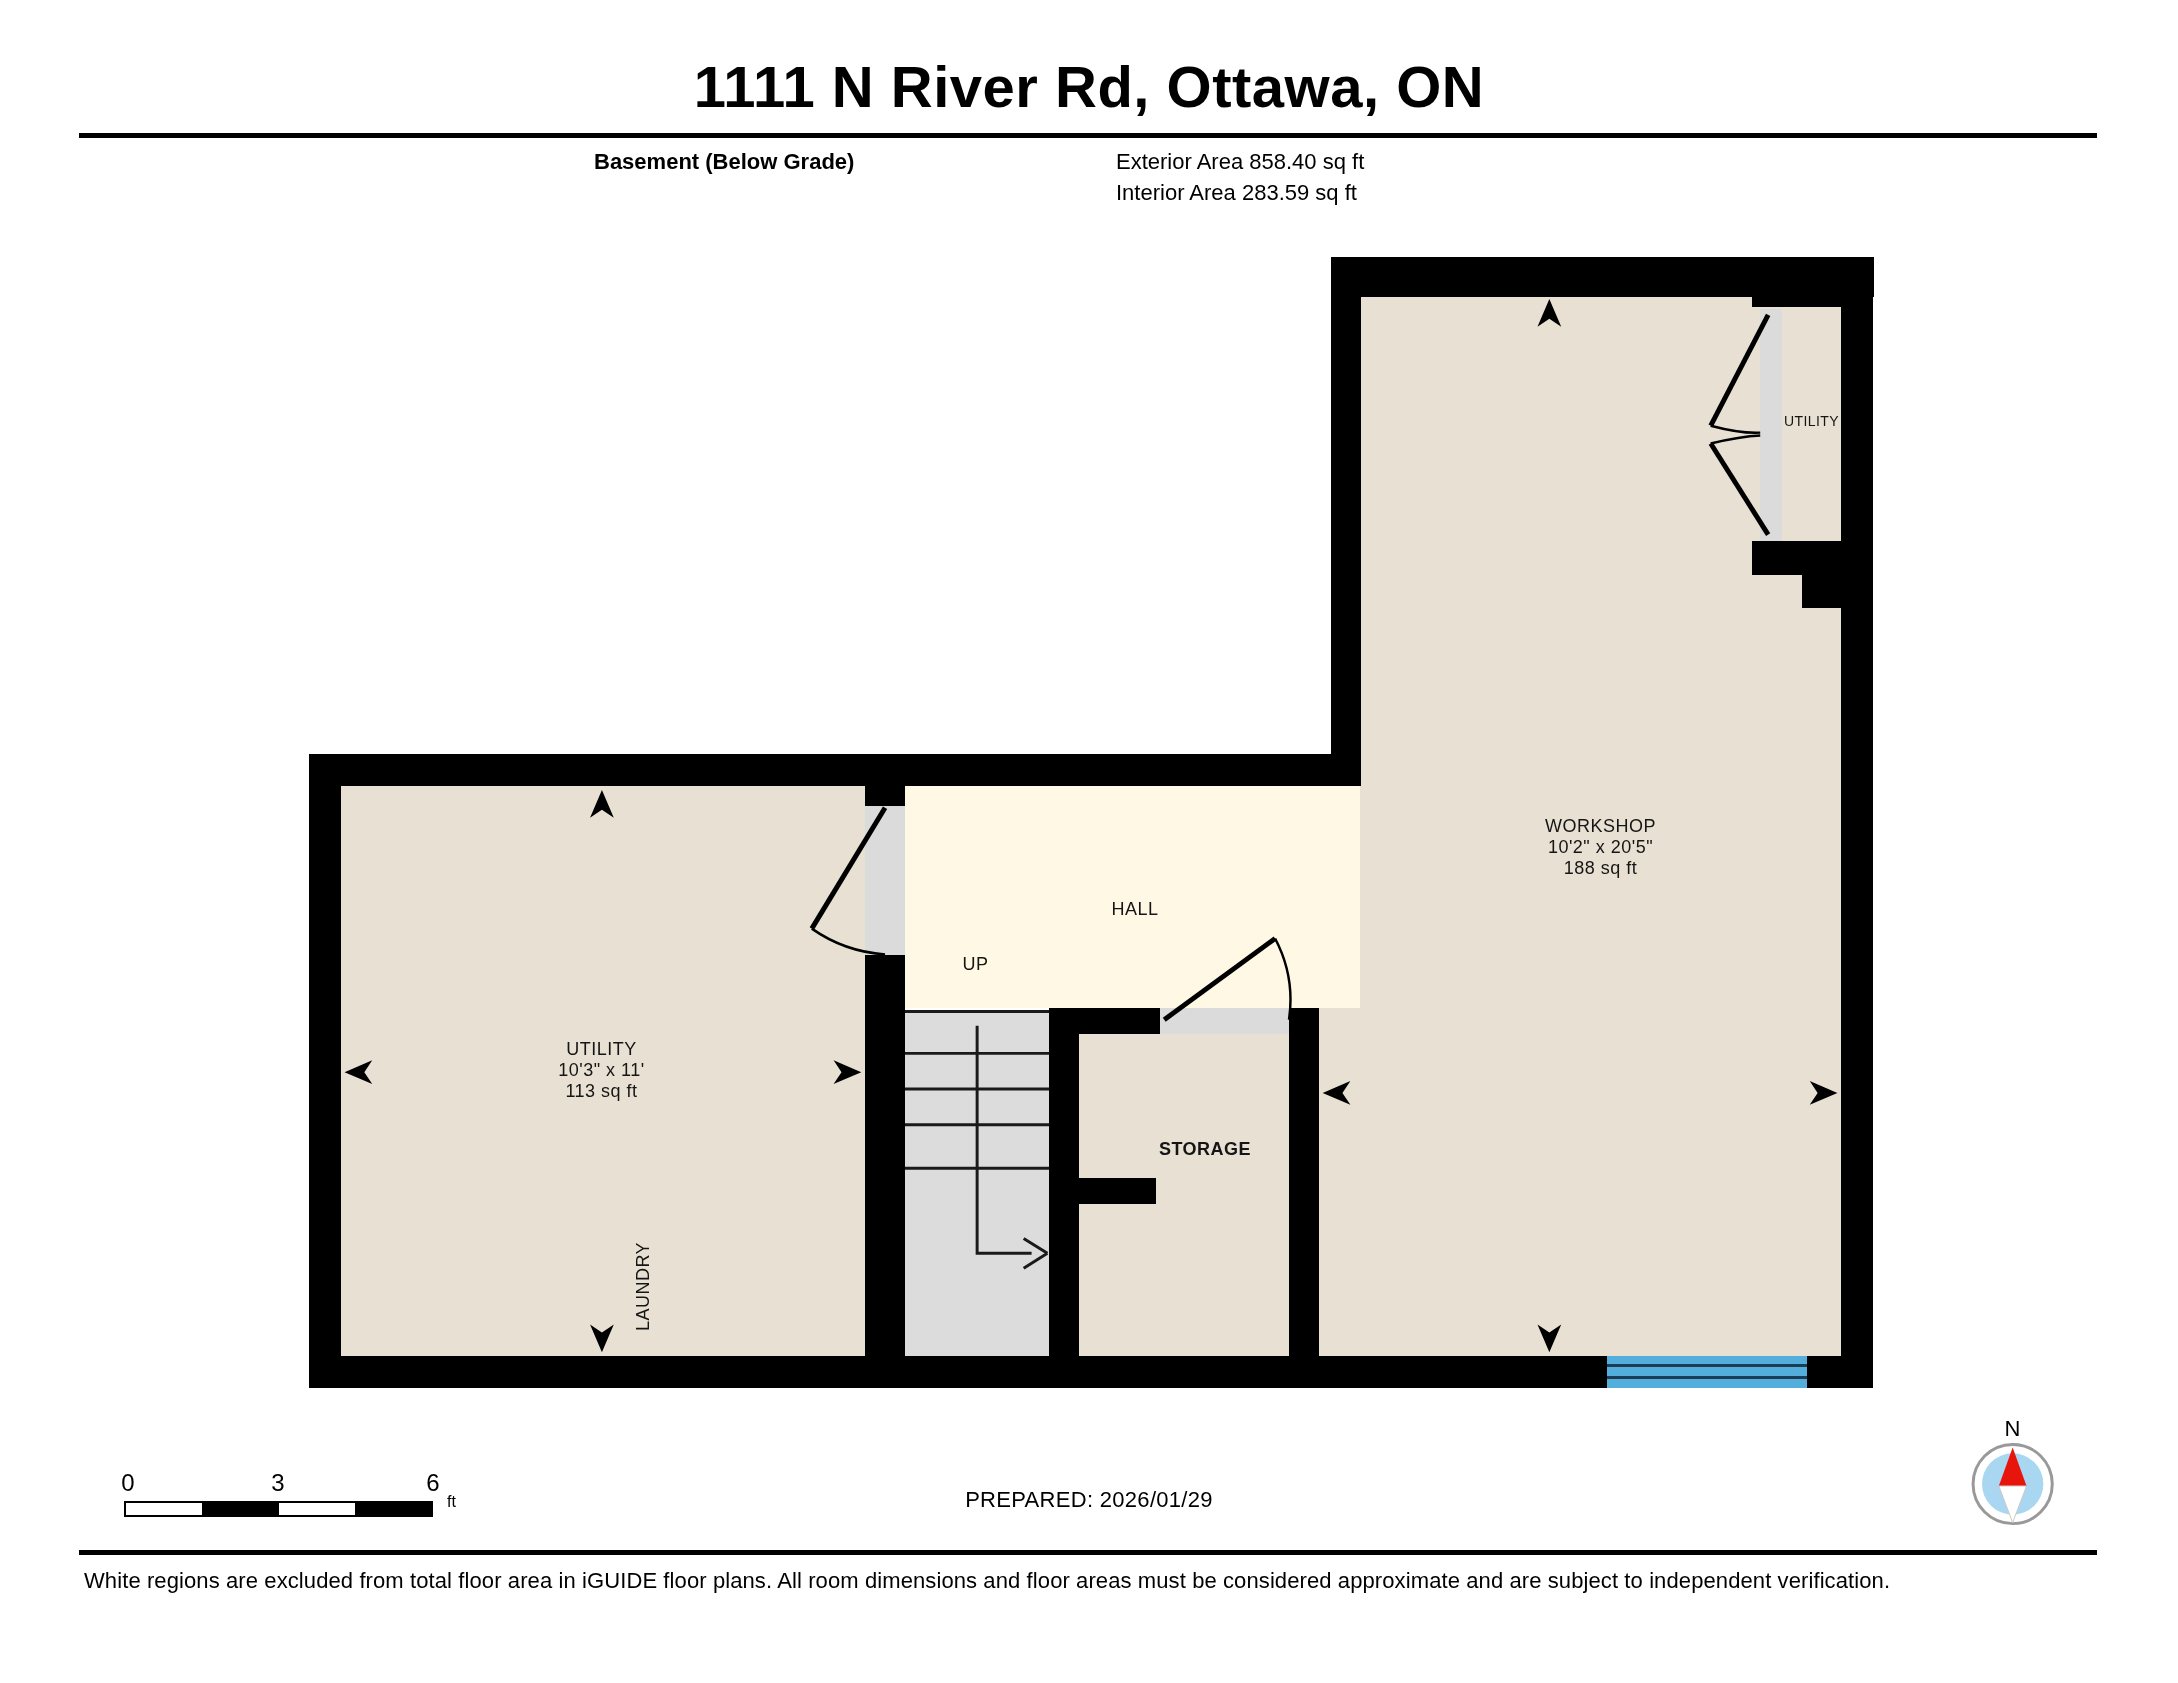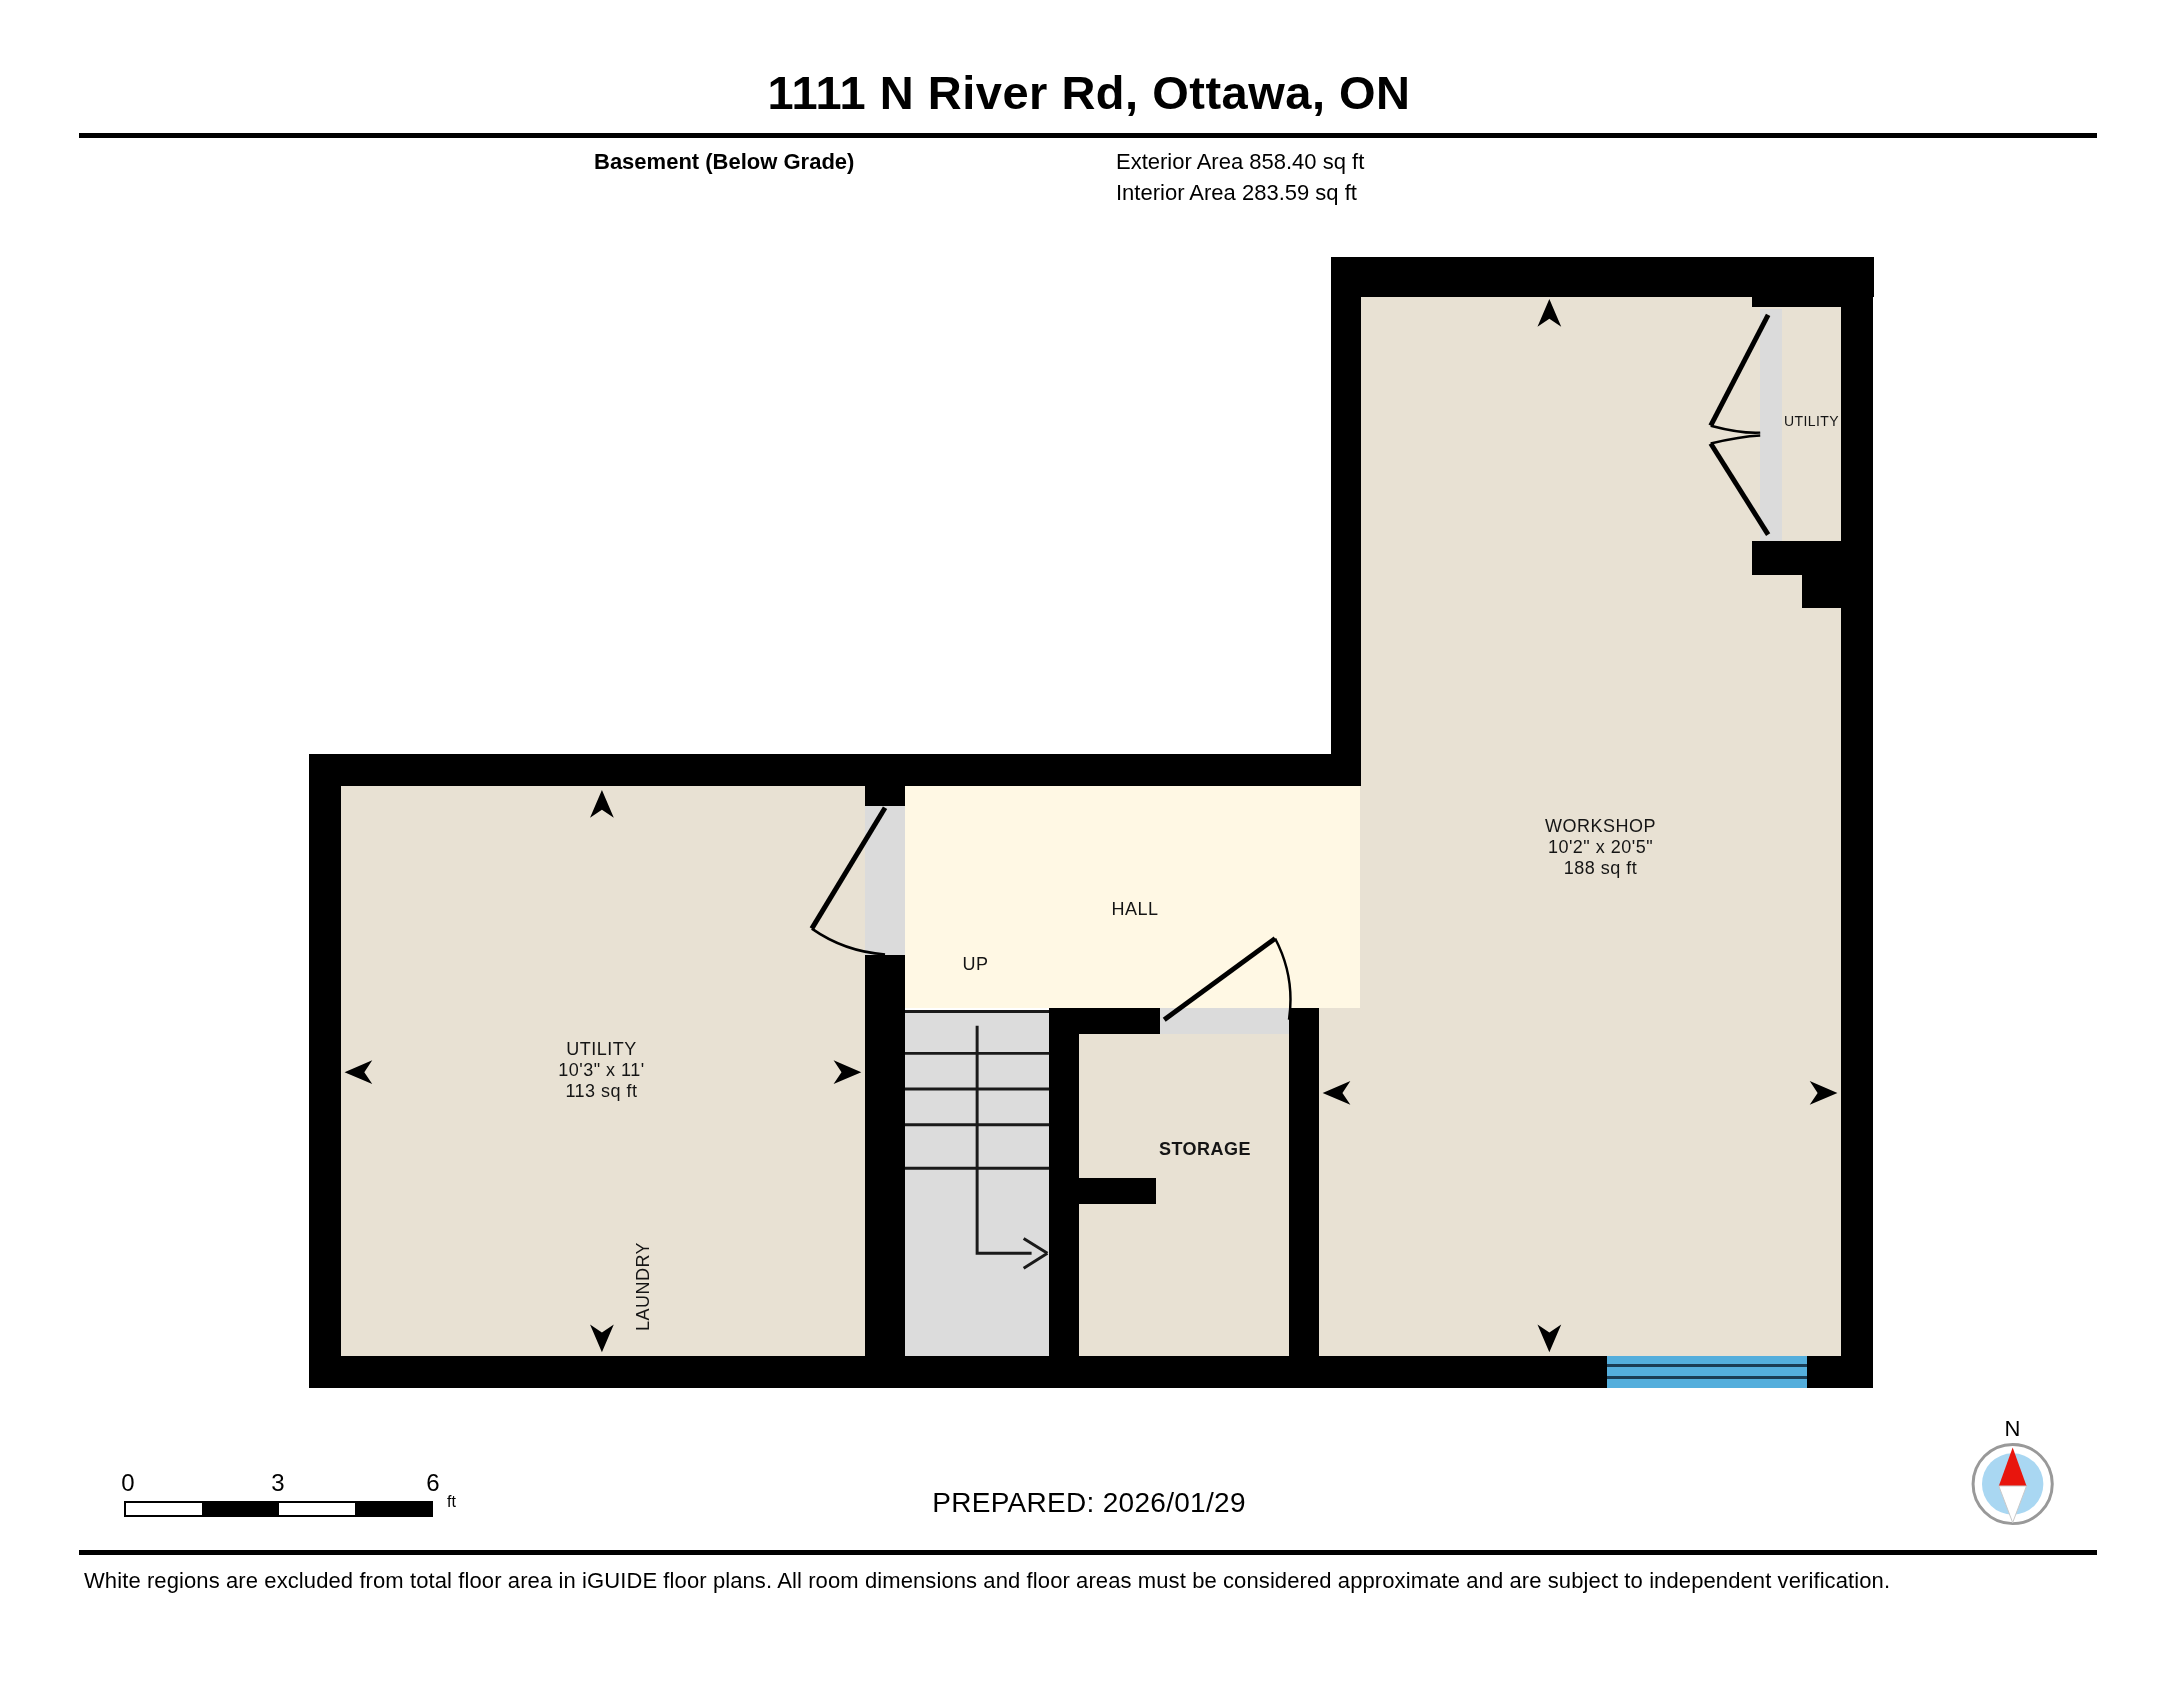--- a/index.html
+++ b/index.html
@@ -5,38 +5,38 @@
   html,body{margin:0;padding:0;background:#fff;}
   body{width:2178px;height:1683px;position:relative;font-family:"Liberation Sans",sans-serif;color:#000;overflow:hidden;}
   .wall{position:absolute;background:var(--wall,#000);}
   .room{position:absolute;}
   .room-beige{background:var(--roomFill,#E8E1D3);}
   .room-cream{background:var(--hallFill,#FFF8E4);}
   .room-stair{background:var(--stairFill,#DCDCDC);}
   .threshold{position:absolute;background:var(--thresholdFill,#DBDBDB);}
   .label{position:absolute;text-align:center;font-size:18px;line-height:21px;color:#151515;letter-spacing:0.5px;}
   .label-small{font-size:14px;line-height:16px;letter-spacing:0.4px;}
-  #title{position:absolute;left:0;right:0;top:65px;text-align:center;font-size:47px;font-weight:bold;letter-spacing:0.5px;}
+  #title{position:absolute;left:0;right:0;top:53px;text-align:center;font-size:58px;font-weight:bold;letter-spacing:0.5px;}
   .rule{position:absolute;left:79px;width:2018px;height:5px;background:#000;}
   #floor-label{position:absolute;left:594px;width:508px;top:149px;text-align:left;font-size:22px;font-weight:bold;}
   #ext-area{position:absolute;left:1116px;top:149px;font-size:22px;}
   #int-area{position:absolute;left:1116px;top:180px;font-size:22px;}
   #plan-svg{position:absolute;left:0;top:0;pointer-events:none;}
   .door-line{stroke:var(--wall,#000);stroke-width:5;fill:none;}
   .door-arc{stroke:var(--wall,#000);stroke-width:2.5;fill:none;}
   .stair-line{stroke:#1a1a1a;stroke-width:3;fill:none;}
   .dim-arrow{fill:var(--wall,#000);stroke:none;}
   #window-basement{position:absolute;left:1607px;top:1356px;width:200px;height:32px;background:var(--windowBlue,#54AEDC);}
   .window-line{position:absolute;left:0;width:100%;height:3px;background:var(--windowLine,#1A3C54);}
   #scale-bar{position:absolute;left:124px;top:1501px;width:305px;height:12px;border:2px solid #000;display:flex;}
   #scale-bar .seg{height:100%;flex:1 1 0;}
   .seg-w{background:#fff;} .seg-b{background:#000;}
   .tick{position:absolute;width:30px;text-align:center;top:1469px;font-size:24px;}
   #ft-label{position:absolute;left:447px;top:1493px;font-size:16px;}
-  #prepared{position:absolute;left:891px;top:1487px;width:396px;text-align:center;font-size:28px;letter-spacing:0.3px;}
+  #prepared{position:absolute;left:891px;top:1487px;width:396px;text-align:center;font-size:22px;letter-spacing:0.3px;}
   #compass-n{position:absolute;left:1983px;top:1416px;width:59px;text-align:center;font-size:22px;}
   #disclaimer{position:absolute;left:84px;top:1568px;width:1881px;font-size:22px;letter-spacing:0.1px;}
 </style>
 </head>
 <body>
 
 <div id="title">1111 N River Rd, Ottawa, ON</div>
 <div class="rule" style="top:133px;"></div>
 <div id="floor-label">Basement (Below Grade)</div>
 <div id="ext-area">Exterior Area 858.40 sq ft</div>

